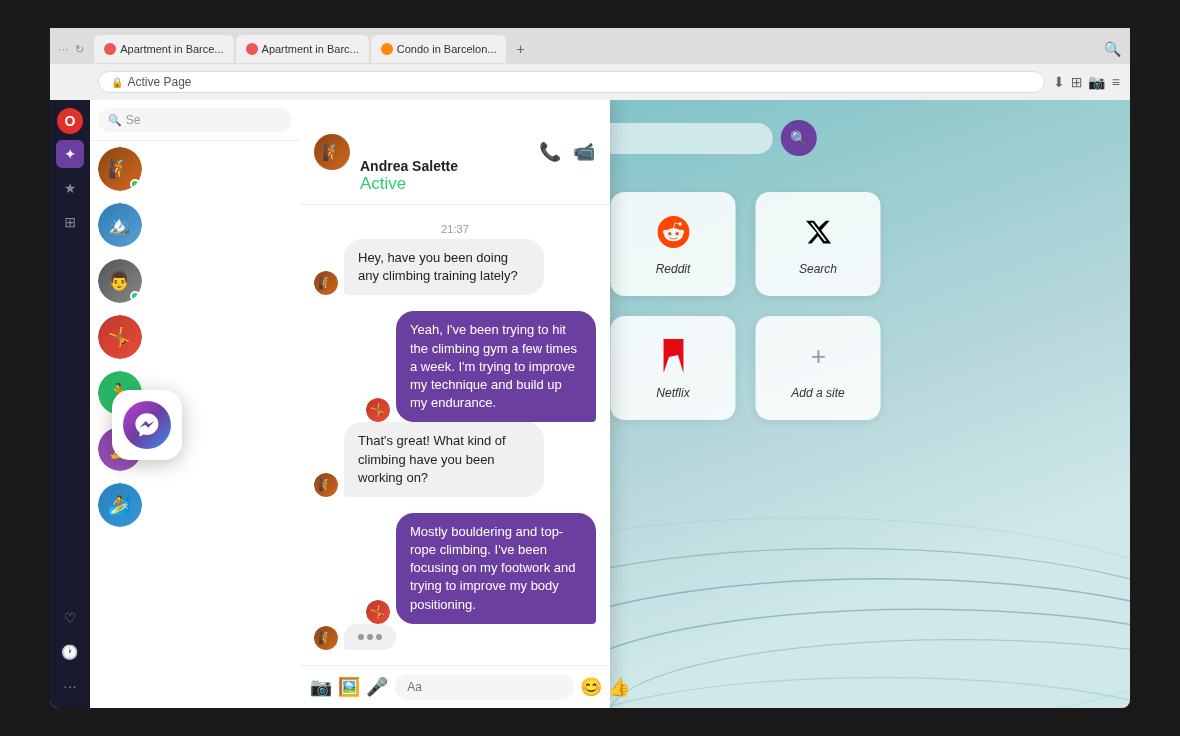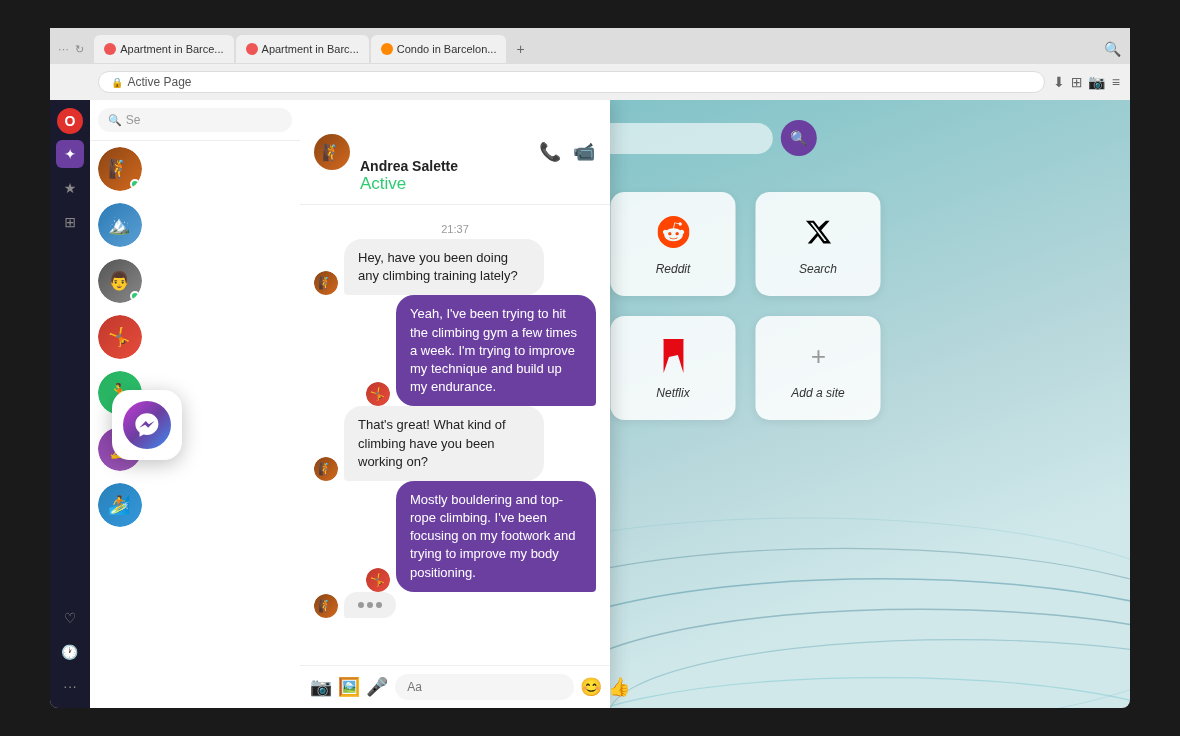--- a/index.html
+++ b/index.html
@@ -383,21 +383,21 @@
       color: #999;
       margin: 4px 0;
     }
 
     .message-row {
       display: flex;
       align-items: flex-end;
       gap: 6px;
     }
 
-    .message-row.outgoing { flex-direction: row-reverse; }
+    .message-row.outgoing { flex-direction: row-reverse; margin-top: 16px; }
 
     .msg-avatar {
       width: 24px;
       height: 24px;
       border-radius: 50%;
       background: #ddd;
       flex-shrink: 0;
       overflow: hidden;
     }
 

